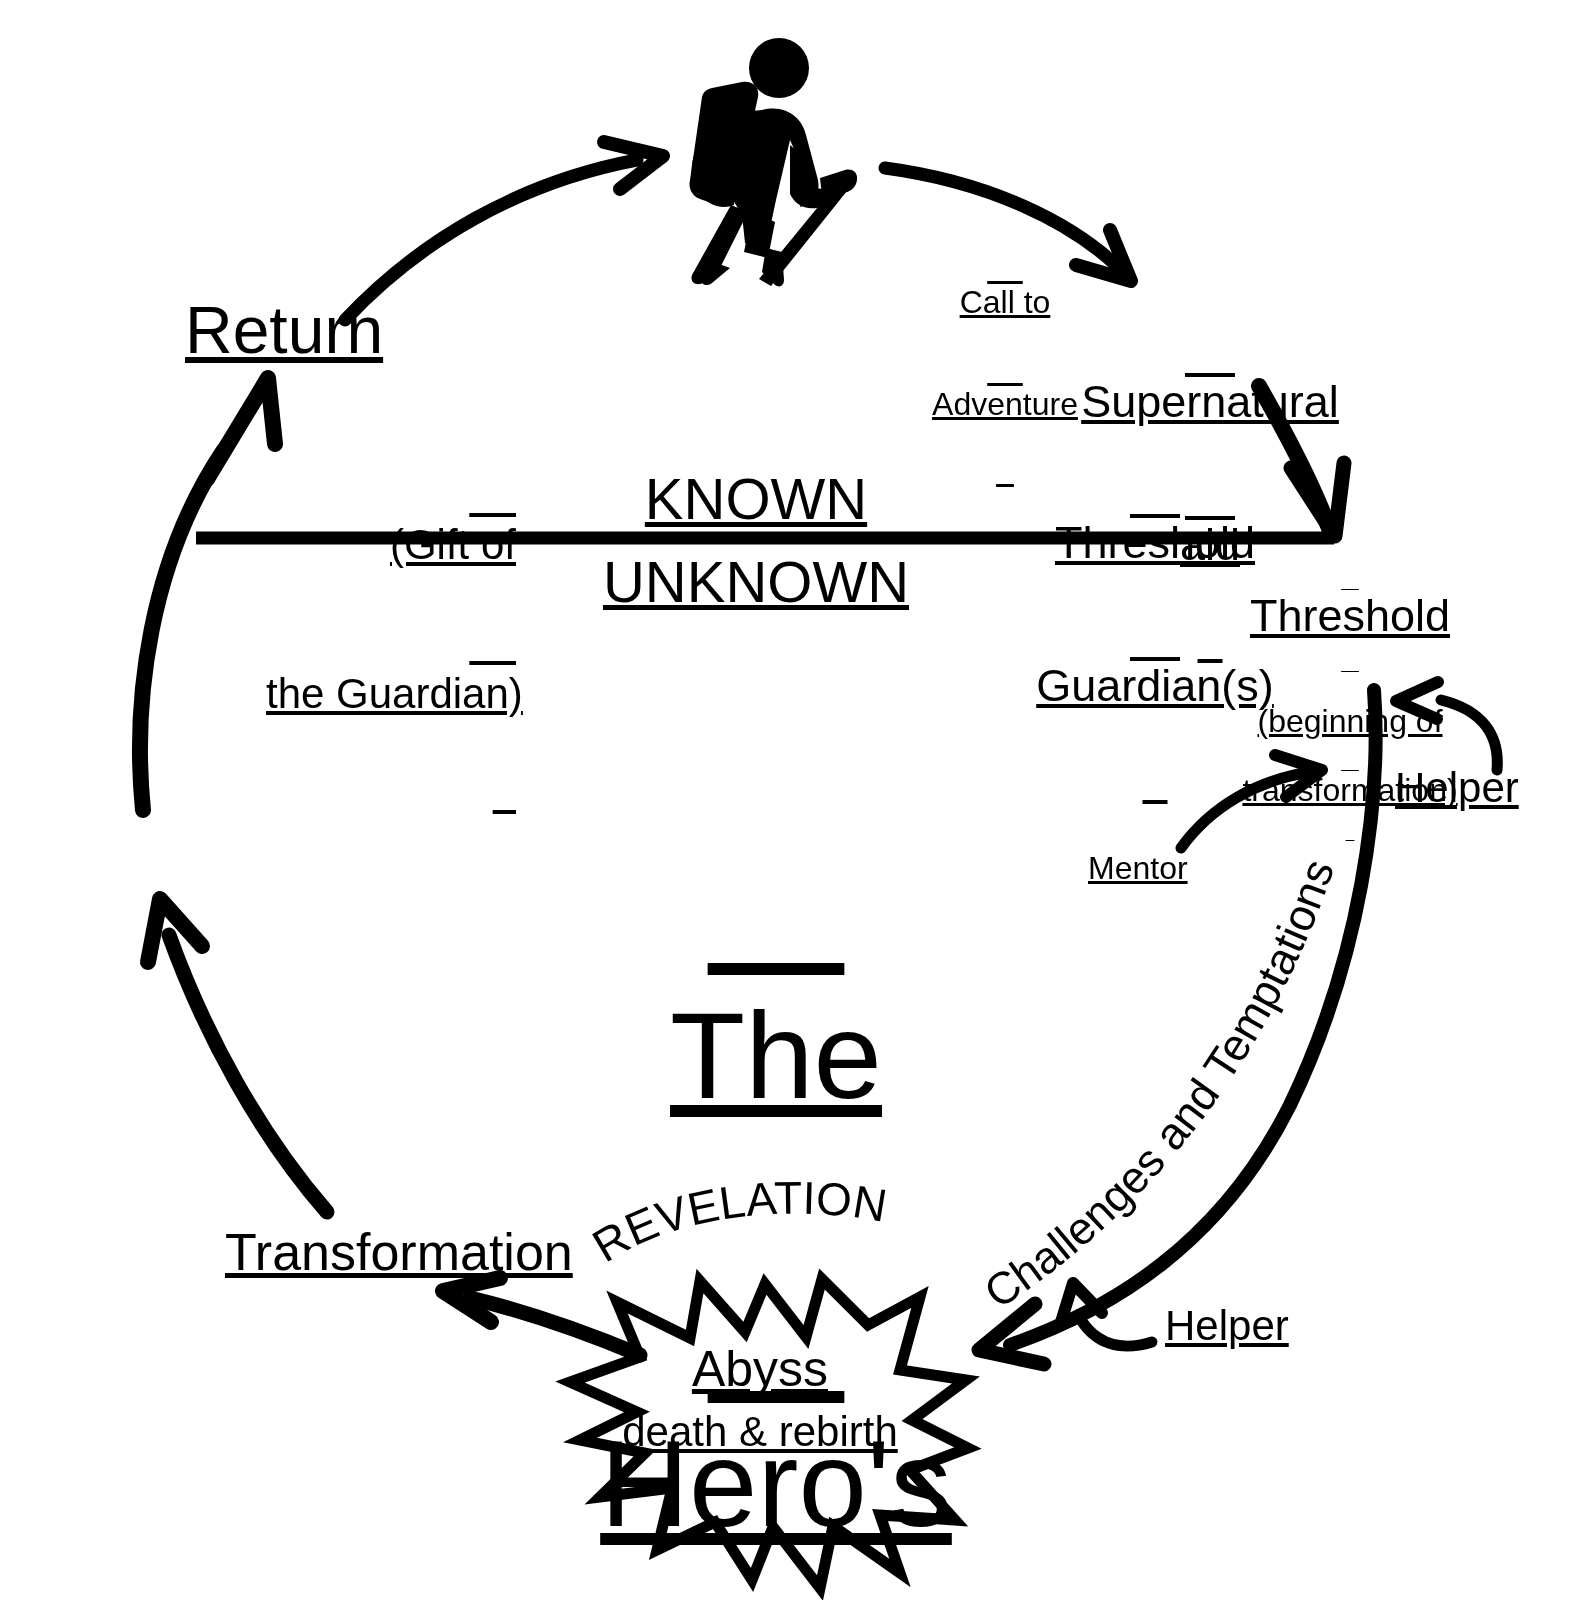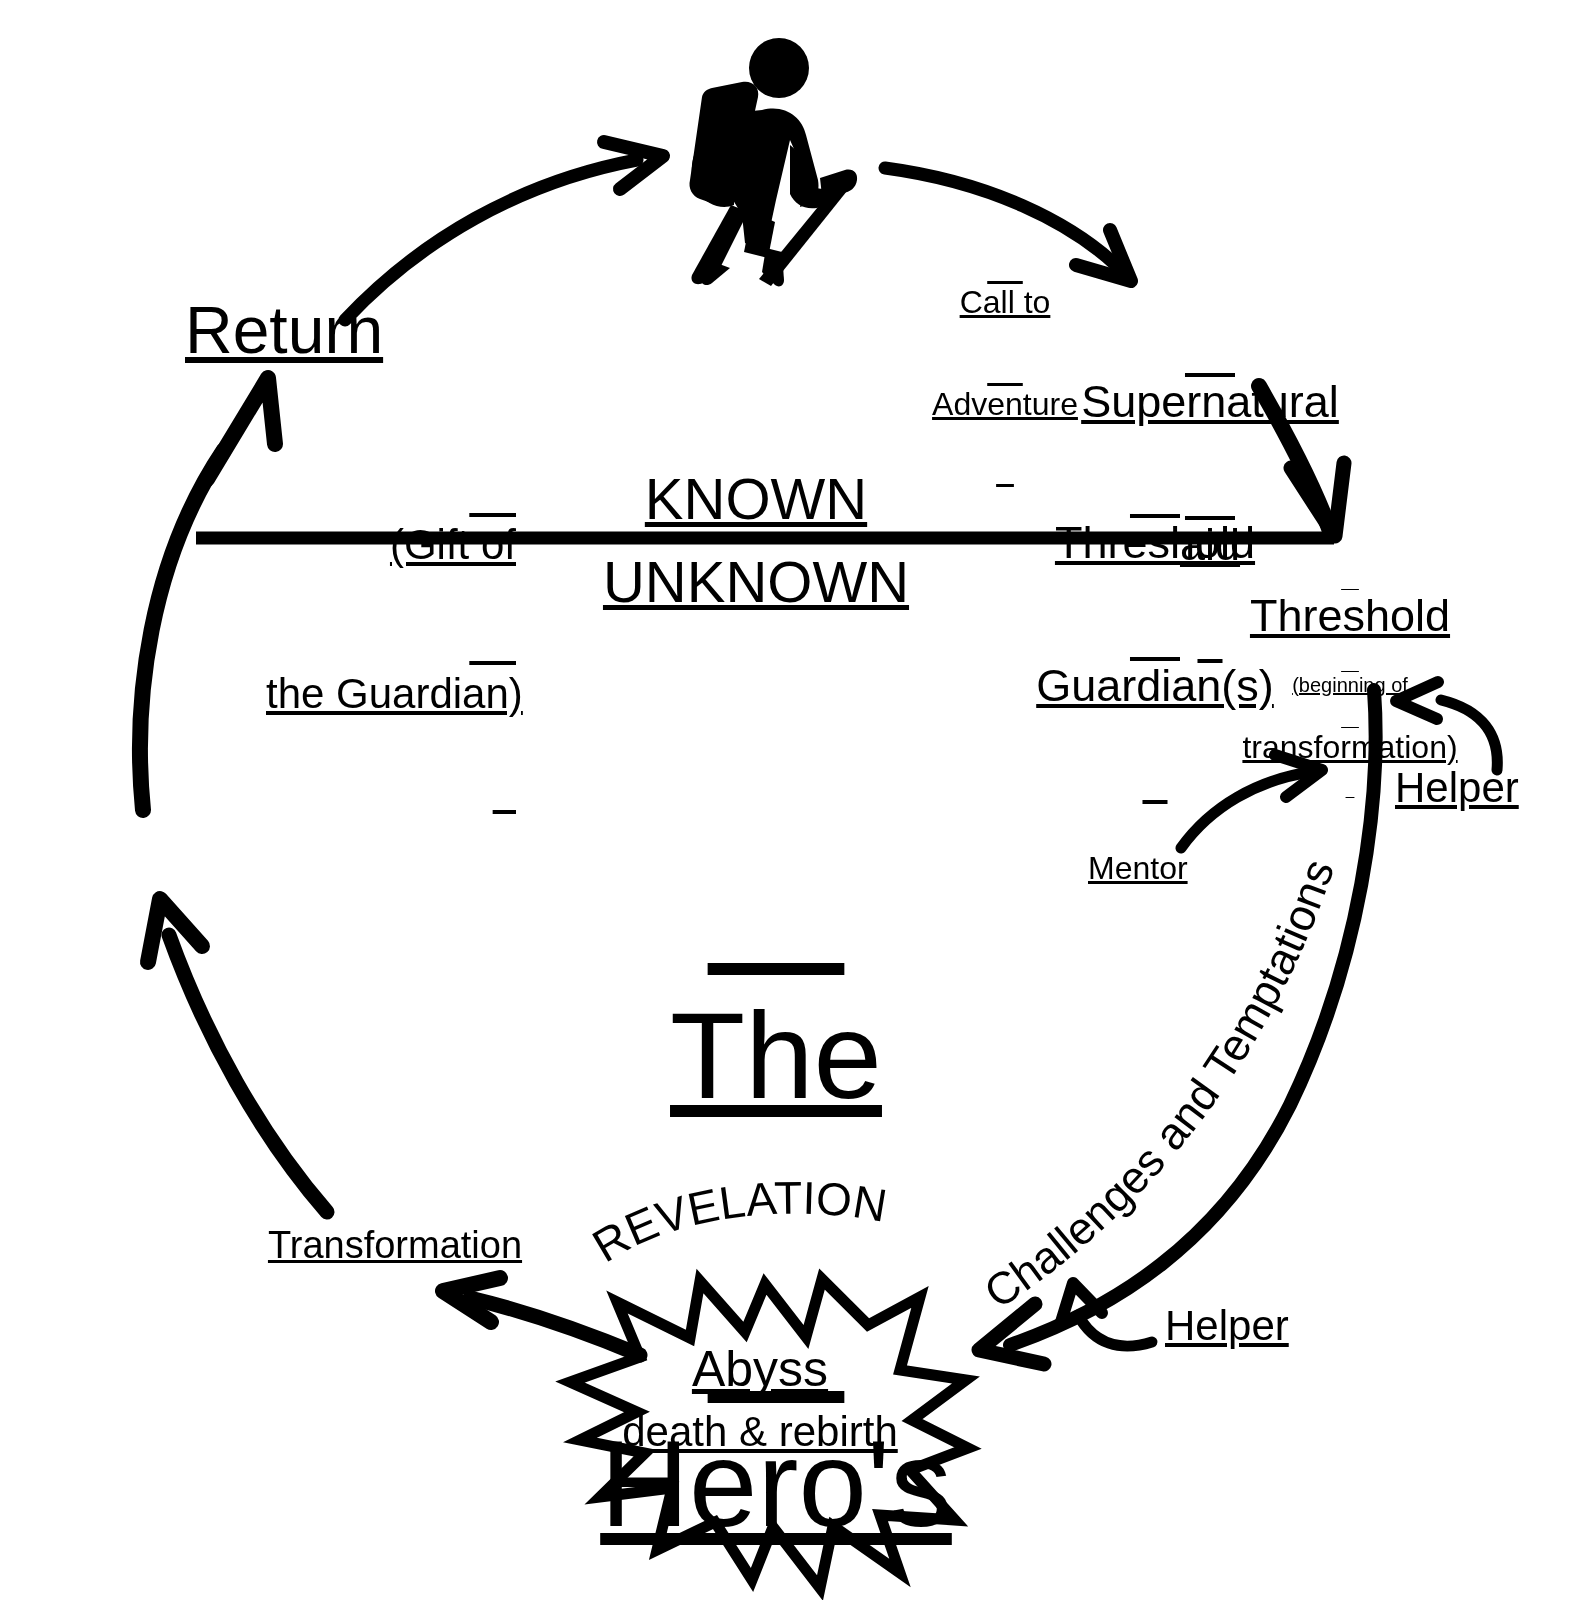--- a/index.html
+++ b/index.html
@@ -190,21 +190,21 @@
     <div>aid</div>
   </div>
 
   <div class="lbl" style="left:1020px; top:424px; width:270px; font-size:45px;">
     <div>Threshold</div>
     <div>Guardian(s)</div>
   </div>
 
   <div class="lbl" style="left:1205px; top:558px; width:290px;">
     <div style="font-size:45px;">Threshold</div>
-    <div style="font-size:20px; line-height:1.12;">(beginning of</div>
+    <div style="font-size:32px; line-height:1.12;margin-top:30px;">(beginning of</div>
     <div style="font-size:32px; line-height:1.12;">transformation)</div>
   </div>
 
   <div class="lbl" style="left:1395px; top:766px; width:190px; font-size:42px; text-align:left;">Helper</div>
 
   <div class="lbl" style="left:1088px; top:852px; width:170px; font-size:32px; text-align:left;">Mentor</div>
 
   <div class="lbl" style="left:1165px; top:1304px; width:190px; font-size:42px; text-align:left;">Helper</div>
 
   <div class="lbl" style="left:546px; top:452px; width:420px; font-size:58px;margin-top:16px;">KNOWN</div>
@@ -218,19 +218,19 @@
   </div>
 
   <div class="lbl" style="left:185px; top:296px; width:280px; font-size:66px; text-align:left;">Return</div>
 
   <div class="lbl" style="left:266px; top:421px; width:250px; font-size:42px; line-height:1.18;text-align:right;">
     <div>(Gift of</div>
     <div>the Guardian)</div>
   </div>
 
 
-  <div class="lbl" style="left:225px; top:1225px; width:340px; font-size:38px; text-align:center;">Transformation</div>
+  <div class="lbl" style="left:225px; top:1225px; width:340px; font-size:52px; text-align:center;">Transformation</div>
 
   <div class="lbl" style="left:610px; top:1343px; width:300px; font-size:50px;">Abyss</div>
 
   <div class="lbl" style="left:590px; top:1410px; width:340px; font-size:42px;">death &amp; rebirth</div>
 
 </div>
 
 </body></html>

